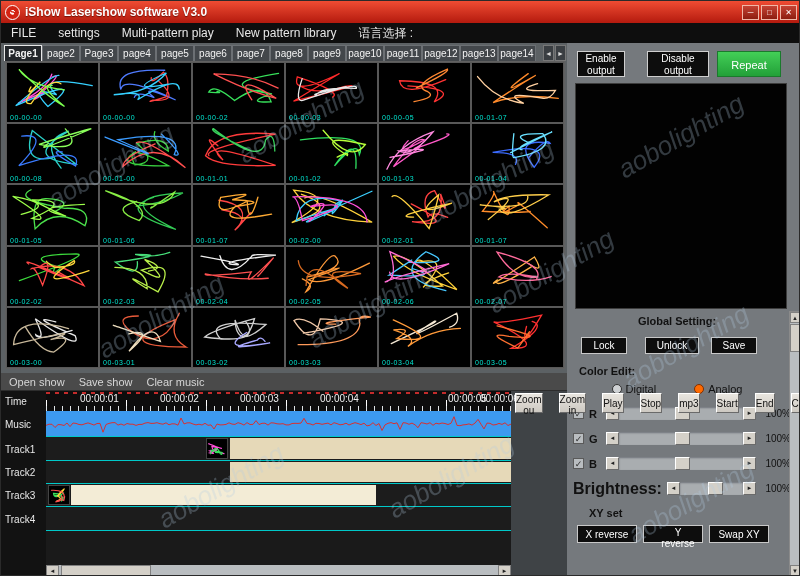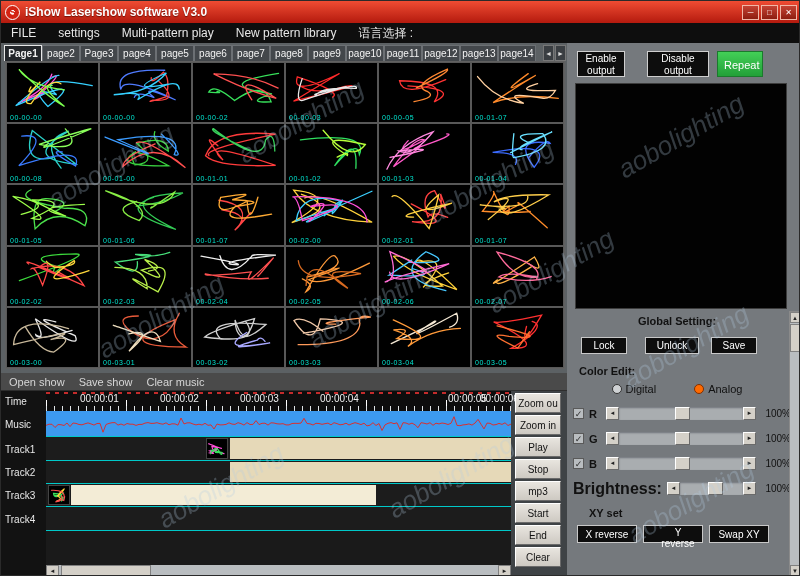--- a/index.html
+++ b/index.html
@@ -74,21 +74,21 @@
   .ruler-label{position:absolute;top:2px;font-size:10px;color:#f0f0f0;}
   .music-row{position:absolute;left:0;top:20px;width:465px;height:26px;background:#3d9af0;border-bottom:1px solid #00c8c8;}
   .track{position:absolute;left:0;width:465px;background:#1c1c1c;border-bottom:1px solid #00c8c8;}
   .clip{position:absolute;top:1px;bottom:1px;background:#e6d9b8;}
   .clip.light{background:#f3ecd6;}
   .thumb{position:absolute;top:1px;bottom:1px;width:22px;background:#000;border:1px solid #444;}
   .hscroll{position:absolute;left:0;top:174px;width:465px;height:13px;background:#b9bdc0;display:flex;align-items:center;}
   .hs-arrow{width:13px;height:13px;background:#d4d0c8;border:1px solid #808080;font-size:6px;line-height:11px;text-align:center;color:#222;flex:0 0 13px;}
   .hs-track{flex:1;height:13px;position:relative;}
   .hs-thumb{position:absolute;left:2px;top:0;width:90px;height:13px;background:#d4d0c8;border:1px solid #808080;}
-  .tl-buttons{position:absolute;left:514px;top:20px;width:50px;display:flex;flex-direction:column;gap:2px;}
+  .tl-buttons{position:absolute;left:514px;top:20px;width:50px;display:flex;gap:16px;}
   .tl-btn{width:46px;height:20px;background:linear-gradient(#e8e5df,#cdc9c2);border:1px solid;border-color:#fff #6a6a6a #6a6a6a #fff;font-size:10px;color:#111;padding:0;}
 
   
   .wm{position:absolute;color:rgba(180,205,228,.28);font-size:26px;font-style:italic;transform:rotate(-30deg);pointer-events:none;white-space:nowrap;z-index:40;}
 </style>
 </head>
 <body>
 
 <div class="window">
 
@@ -350,21 +350,21 @@
           <path d="M59.5 12.6 Q76.1 17.6 38.6 39.4 Q76.1 39.7 21.4 13.1 Q28.7 15.3 68.8 6.5 Q46.9 44.0 53.9 17.7" fill="none" stroke="#ff3030" stroke-width="1.3" stroke-linecap="round"></path>
           <path d="M24.8 17.2 Q83.6 31.7 36.5 27.5 Q9.4 22.4 45.2 39.0 Q66.9 9.4 48.6 33.9" fill="none" stroke="#ff7030" stroke-width="1.3" stroke-linecap="round"></path>
         </svg>
         <span class="cell-label">00-03-05</span>
       </div>
     </div>
 
   <div class="rpanel">
     <button class="out-btn" style="left:10px;top:8px;width:48px;">Enable output</button>
     <button class="out-btn" style="left:80px;top:8px;width:62px;">Disable output</button>
-    <button class="repeat-btn" style="left:150px;top:8px;width:46px;">Repeat</button>
+    <button class="repeat-btn" style="left:150px;top:8px;width:64px;">Repeat</button>
 
     <div class="preview"></div>
 
     <div class="sec-label" style="left:0;top:272px;width:220px;text-align:center;">Global Setting:</div>
     <button class="btn-dark" style="left:14px;top:294px;width:46px;height:17px;">Lock</button>
     <button class="btn-dark" style="left:78px;top:294px;width:54px;height:17px;">Unlock</button>
     <button class="btn-dark" style="left:144px;top:294px;width:46px;height:17px;">Save</button>
 
     <div class="sec-label" style="left:12px;top:322px;">Color Edit:</div>
 

